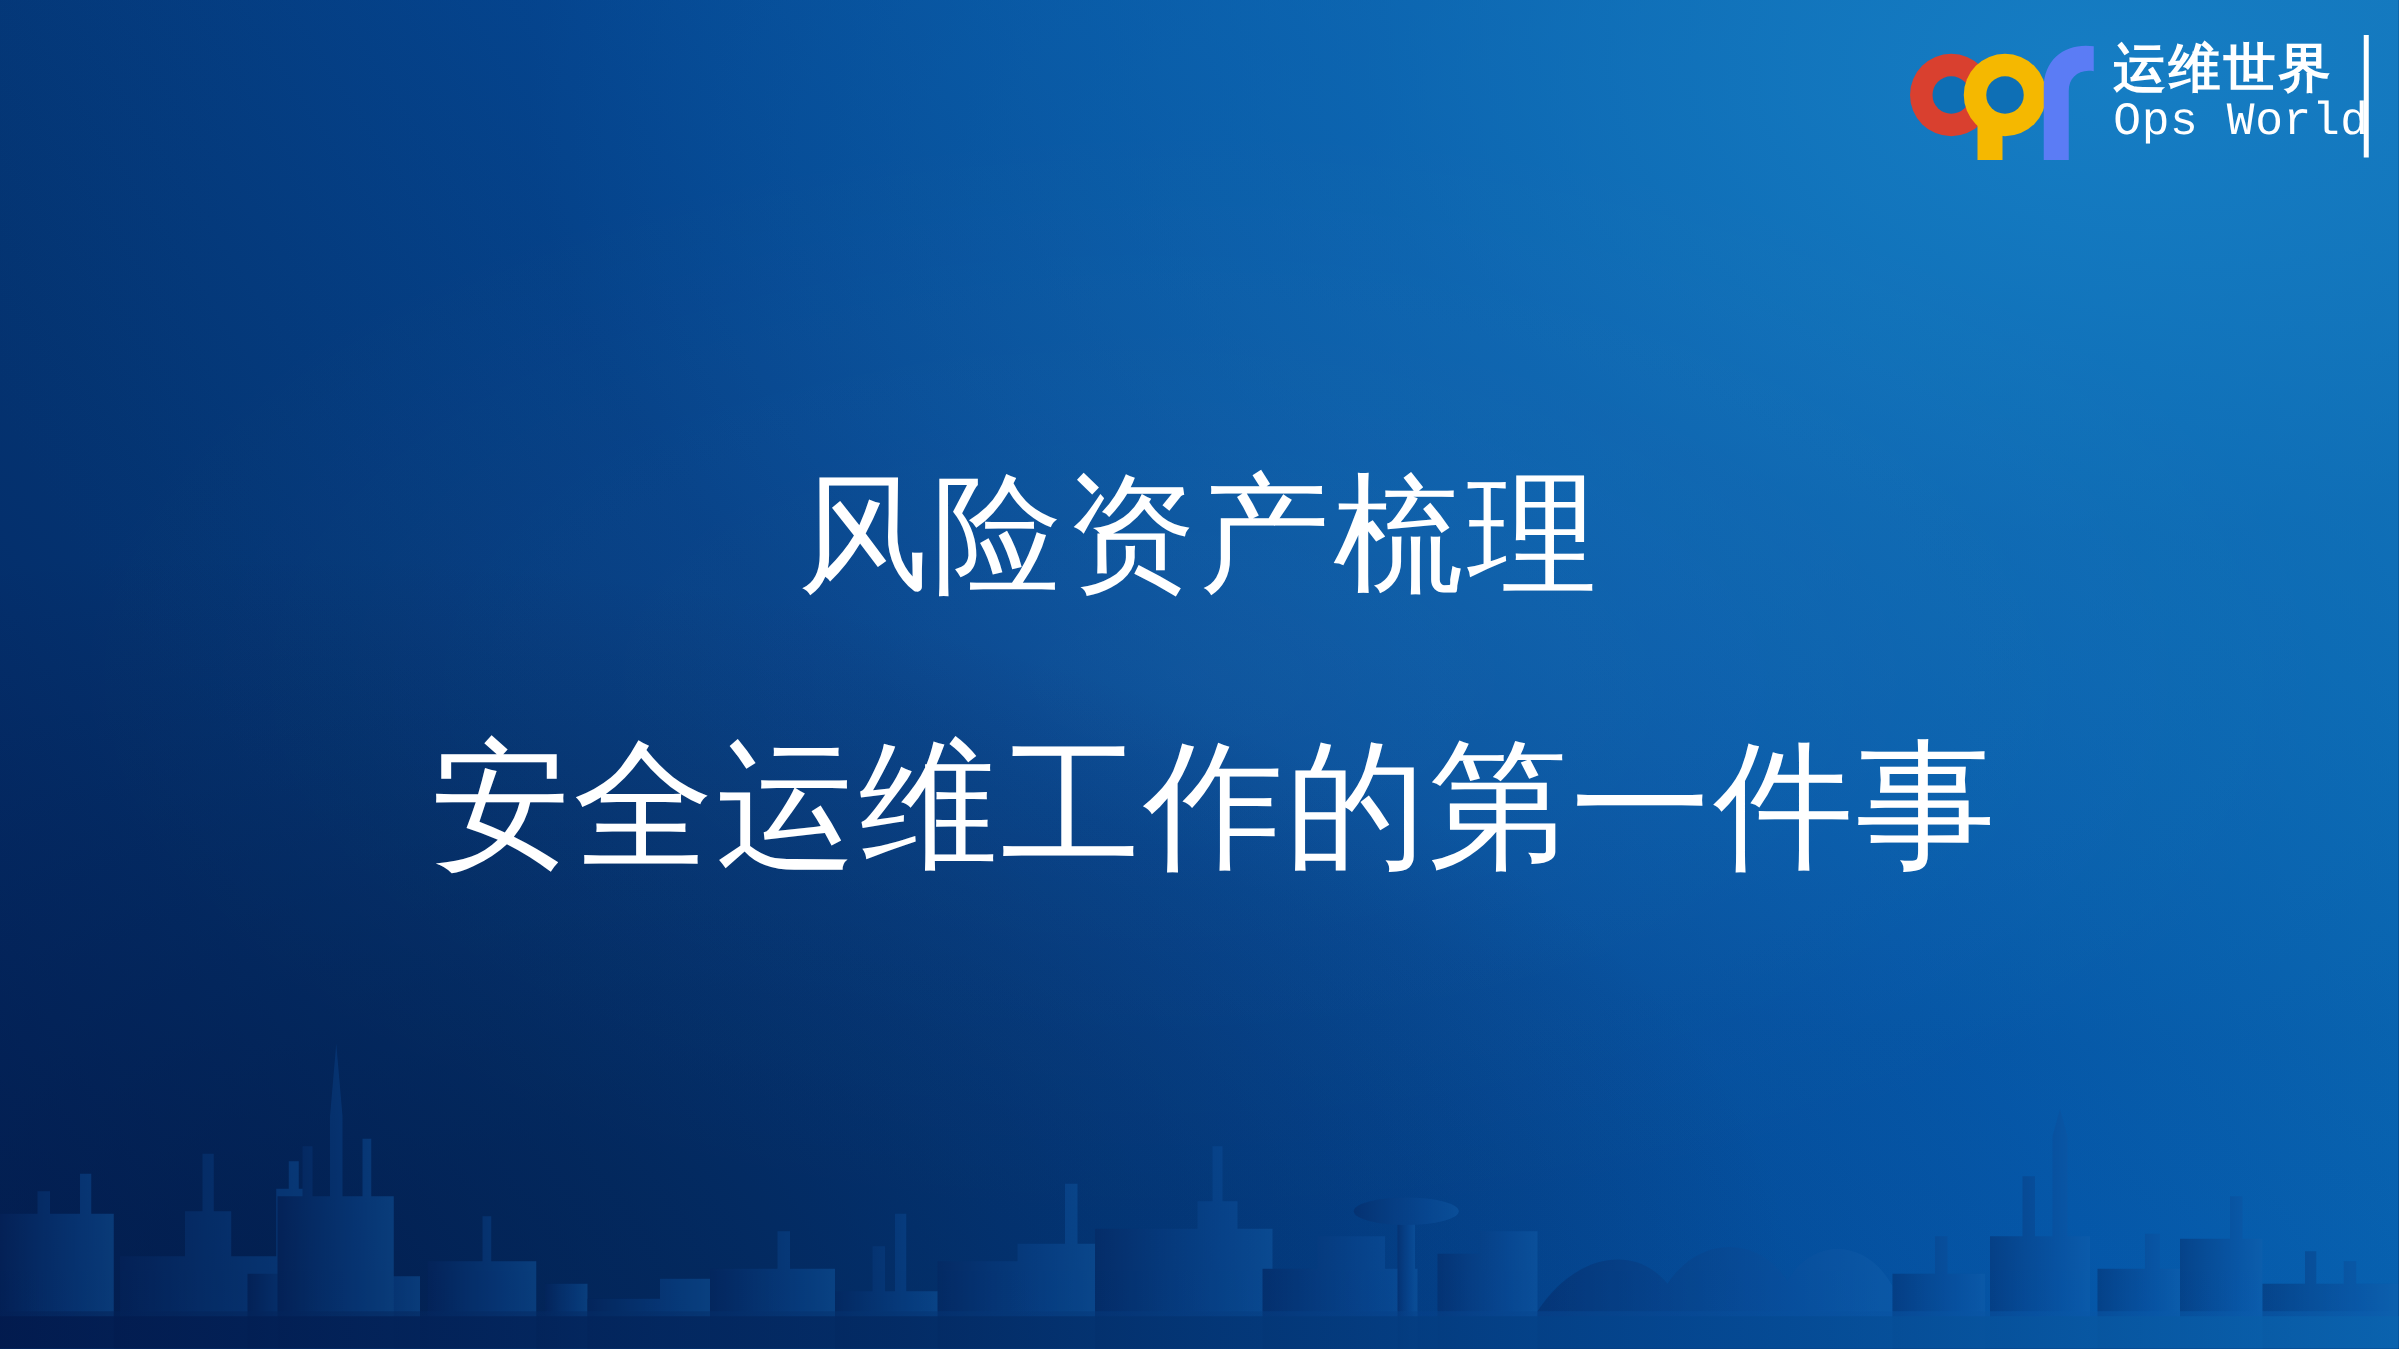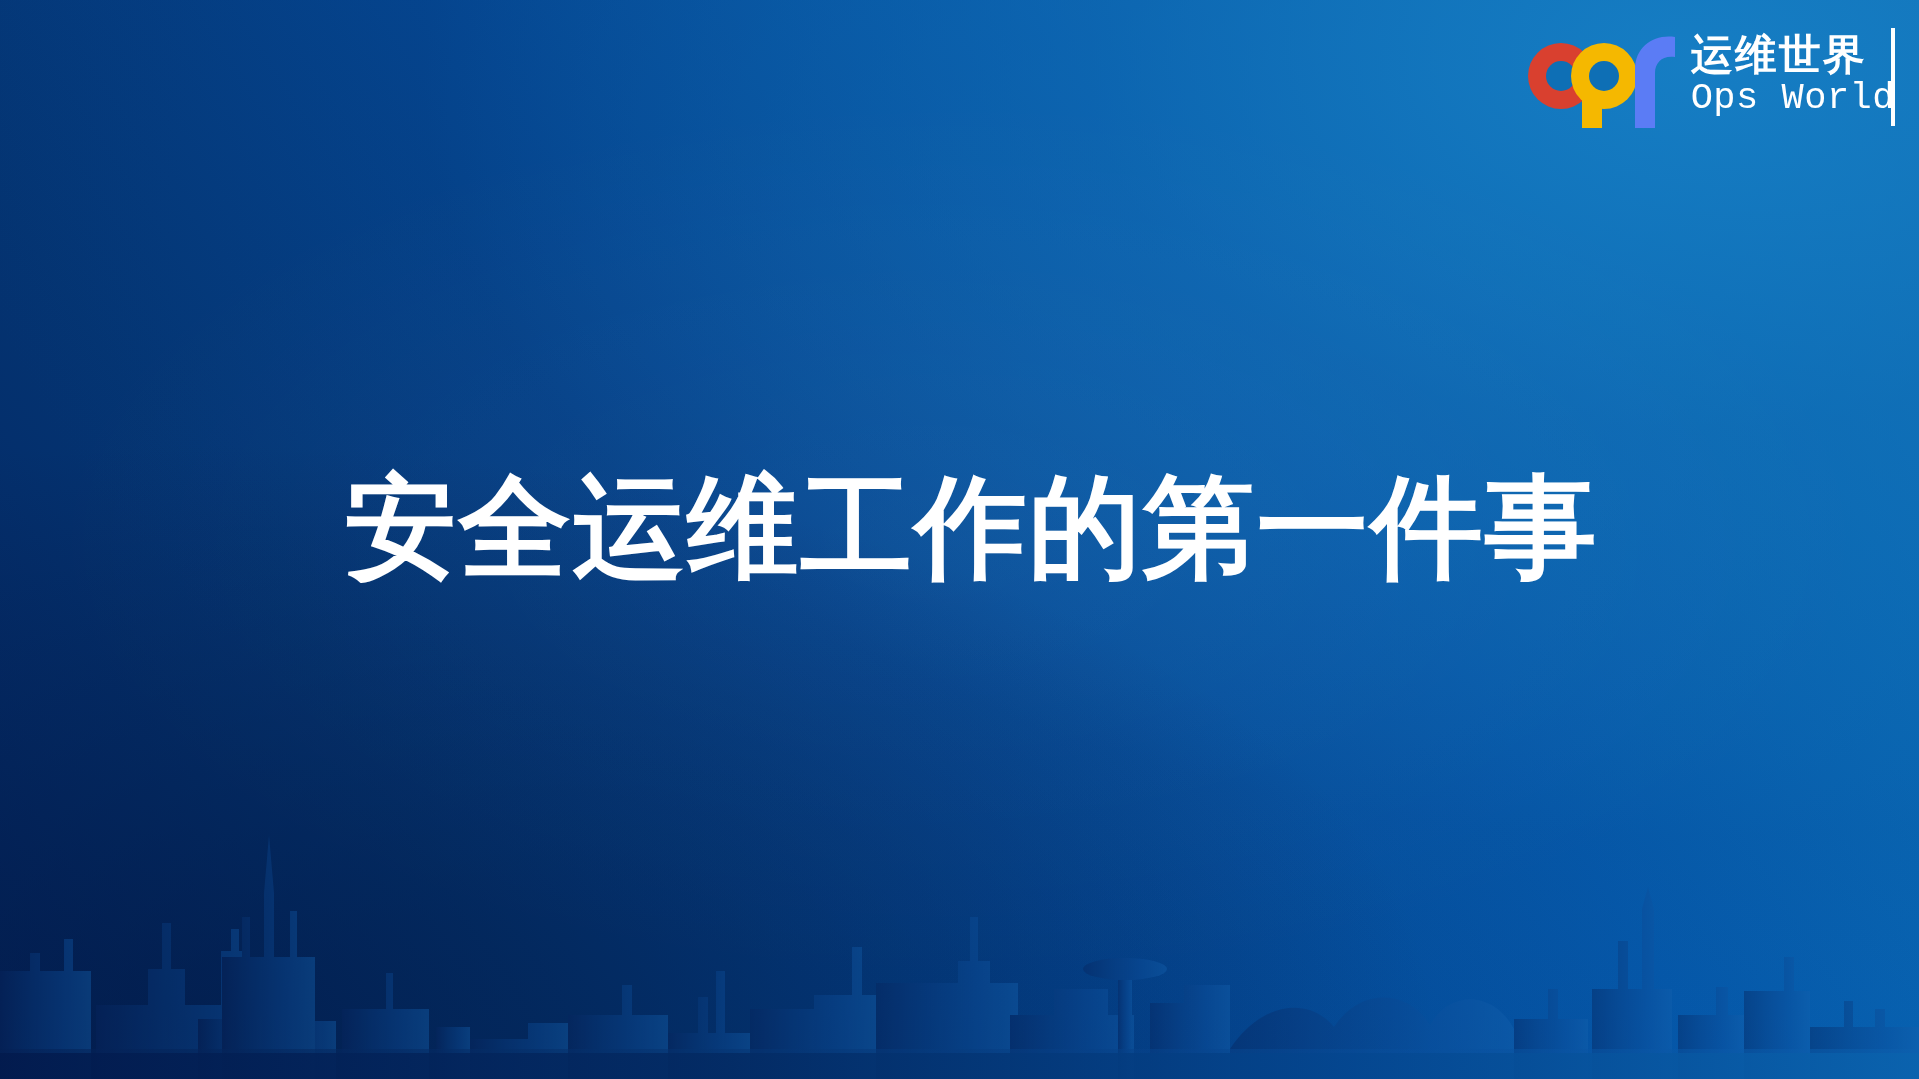--- a/index.html
+++ b/index.html
@@ -106,21 +106,21 @@
     line-height:118px;
     font-weight:400;
     letter-spacing:3px;
     font-family:"DejaVu Sans","Liberation Sans",sans-serif;
     white-space:nowrap;
   }
   .title-line-2 {
     color:#ffffff;
     font-size:112px;
     line-height:126px;
-    font-weight:700;
+    font-weight:400;
     letter-spacing:2px;
     margin-top:96px;
     font-family:"DejaVu Sans","Liberation Sans",sans-serif;
     white-space:nowrap;
     margin-left:24px;
   }
 </style>
 </head>
 <body>
 
@@ -194,16 +194,17 @@
 
     <div class="logo-words">
       <div class="logo-cn">运维世界</div>
       <div class="logo-en">Ops World</div>
     </div>
 
     <div class="logo-rule"></div>
   </div>
 
   <div class="title-block">
+    <div class="title-line-1">风险资产梳理</div>
     <div class="title-line-2">安全运维工作的第一件事</div>
   </div>
 
 </div>
 
 </body></html>

